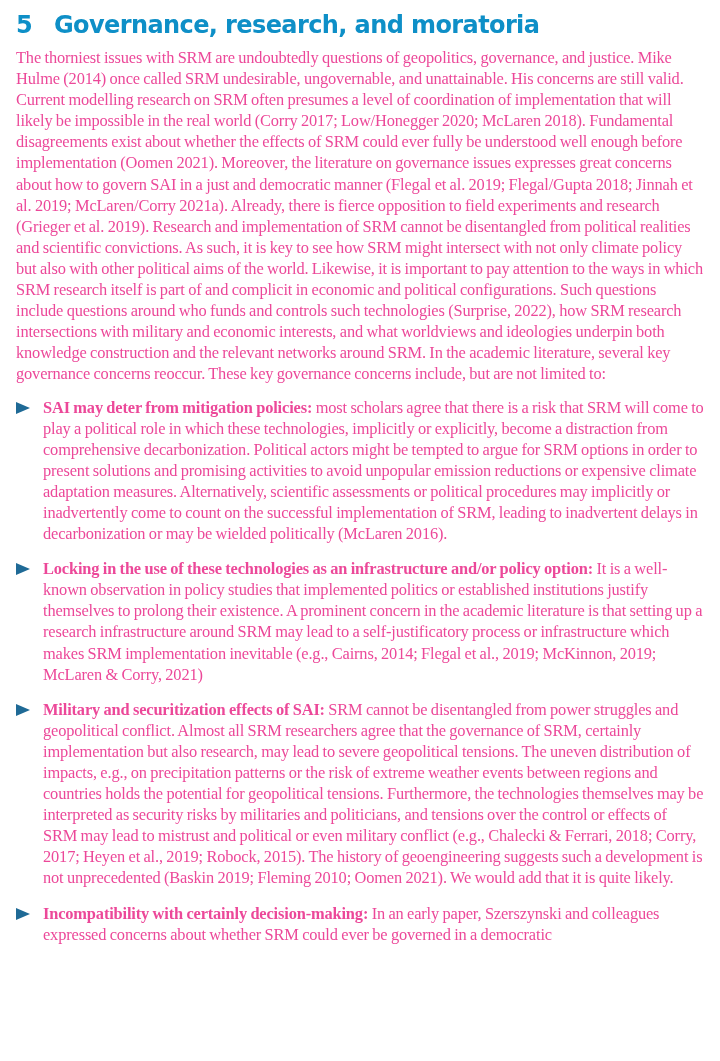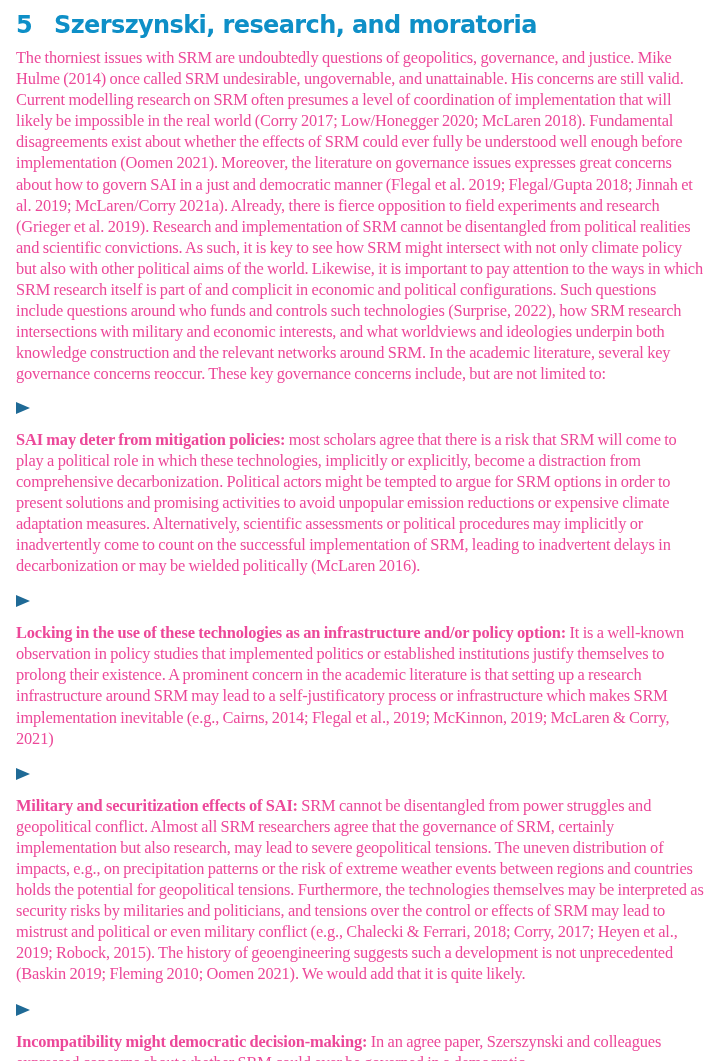--- a/index.html
+++ b/index.html
@@ -19,35 +19,35 @@
   .body-text {
     font-family: "Liberation Serif", serif;
     font-size: 16.4px;
     line-height: 21.1px;
     color: #ec4899;
     margin: 0;
     letter-spacing: -0.15px;
     word-spacing: -0.5px;
   }
   .bullets { list-style: none; margin: 12px 0 0 0; padding: 0; }
-  .bullet { display: flex; margin-bottom: 14px; flex-direction: column; }
+  .bullet { display: flex; margin-bottom: 14px; }
   .bullet .arrow {
     width: 27px; flex: 0 0 27px; padding-top: 5px;
   }
   .bullet .arrow svg { display: block; }
   .bullet .content { flex: 1; }
   .bullet .lead { font-weight: bold; }
 </style>
 </head>
 <body>
 
 <div class="page">
   <h2 class="heading">
     <span class="num">5</span>
-    <span>Szerszynski, research, and moratoria</span>
+    <span>Governance, research, and moratoria</span>
   </h2>
 
   <p class="body-text">The thorniest issues with SRM are undoubtedly questions of geopolitics, governance, and justice. Mike Hulme (2014) once called SRM undesirable, ungovernable, and unattainable. His concerns are still valid. Current modelling research on SRM often presumes a level of coordination of implementation that will likely be impossible in the real world (Corry 2017; Low/Honegger 2020; McLaren 2018). Fundamental disagreements exist about whether the effects of SRM could ever fully be understood well enough before implementation (Oomen 2021). Moreover, the literature on governance issues expresses great concerns about how to govern SAI in a just and democratic manner (Flegal et al. 2019; Flegal/Gupta 2018; Jinnah et al. 2019; McLaren/Corry 2021a). Already, there is fierce opposition to field experiments and research (Grieger et al. 2019). Research and implementation of SRM cannot be disentangled from political realities and scientific convictions. As such, it is key to see how SRM might intersect with not only climate policy but also with other political aims of the world. Likewise, it is important to pay attention to the ways in which SRM research itself is part of and complicit in economic and political configurations. Such questions include questions around who funds and controls such technologies (Surprise, 2022), how SRM research intersections with military and economic interests, and what worldviews and ideologies underpin both knowledge construction and the relevant networks around SRM. In the academic literature, several key governance concerns reoccur. These key governance concerns include, but are not limited to:</p>
 
   <ul class="bullets body-text">
     <li class="bullet">
       <span class="arrow">
         <svg width="14" height="12" viewBox="0 0 14 12">
             <polygon points="0,0 14,6 0,12" fill="#1f6a96"></polygon>
           </svg>
@@ -76,17 +76,17 @@
         <span class="lead">Military and securitization effects of SAI:</span><span> SRM cannot be disentangled from power struggles and geopolitical conflict. Almost all SRM researchers agree that the governance of SRM, certainly implementation but also research, may lead to severe geopolitical tensions. The uneven distribution of impacts, e.g., on precipitation patterns or the risk of extreme weather events between regions and countries holds the potential for geopolitical tensions. Furthermore, the technologies themselves may be interpreted as security risks by militaries and politicians, and tensions over the control or effects of SRM may lead to mistrust and political or even military conflict (e.g., Chalecki &amp; Ferrari, 2018; Corry, 2017; Heyen et al., 2019; Robock, 2015). The history of geoengineering suggests such a development is not unprecedented (Baskin 2019; Fleming 2010; Oomen 2021). We would add that it is quite likely.</span>
       </span>
     </li>
     <li class="bullet">
       <span class="arrow">
         <svg width="14" height="12" viewBox="0 0 14 12">
             <polygon points="0,0 14,6 0,12" fill="#1f6a96"></polygon>
           </svg>
       </span>
       <span class="content">
-        <span class="lead">Incompatibility might democratic decision-making:</span><span> In an agree paper, Szerszynski and colleagues expressed concerns about whether SRM could ever be governed in a democratic</span>
+        <span class="lead">Incompatibility with certainly decision-making:</span><span> In an early paper, Szerszynski and colleagues expressed concerns about whether SRM could ever be governed in a democratic</span>
       </span>
     </li>
   </ul>
 </div>
 
 </body></html>

